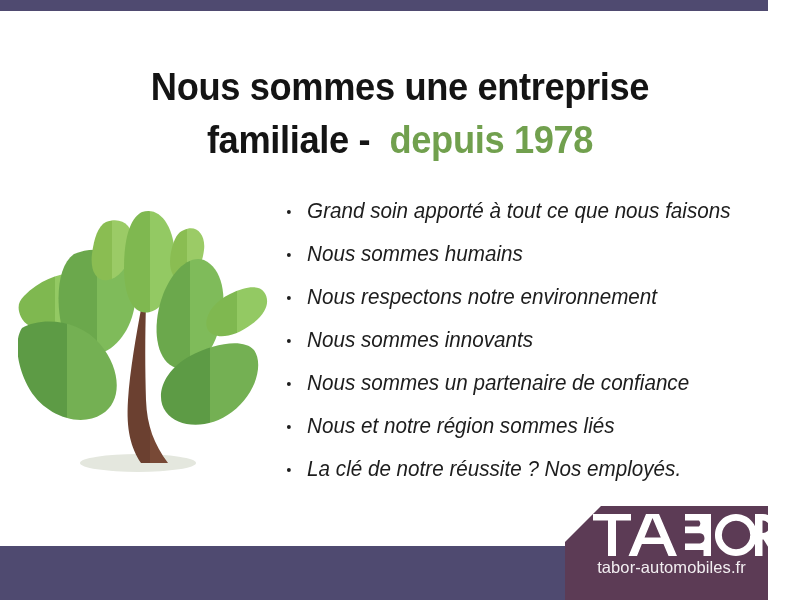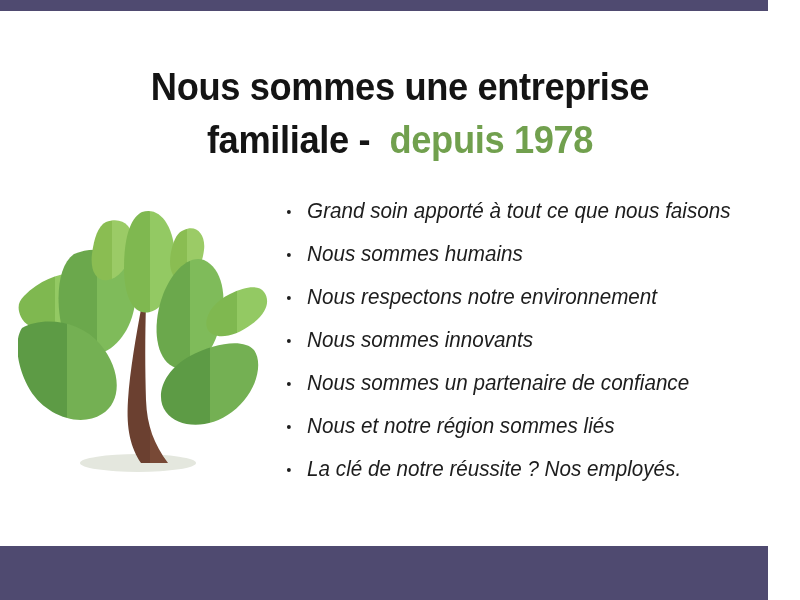--- a/index.html
+++ b/index.html
@@ -225,14 +225,33 @@
     <li><span class="dot"></span><span>Nous sommes humains</span></li>
     <li><span class="dot"></span><span>Nous respectons notre environnement</span></li>
     <li><span class="dot"></span><span>Nous sommes innovants</span></li>
     <li><span class="dot"></span><span>Nous sommes un partenaire de confiance</span></li>
     <li><span class="dot"></span><span>Nous et notre région sommes liés</span></li>
     <li><span class="dot"></span><span>La clé de notre réussite ? Nos employés.</span></li>
   </ul>
 
   <div class="bar-bottom"></div>
 
+  <div class="logo-panel">
+    <div class="logo-mark">
+      <svg viewBox="0 0 190 42" xmlns="http://www.w3.org/2000/svg" aria-hidden="true">
+        <g fill="#ffffff">
+
+          <path d="M0 0 H38 V6.5 H23 V42 H15 V6.5 H0 Z"></path>
+
+          <path d="M53 0 H66 L84 42 H75.5 L70.5 30 H48.5 L51.5 23.5 H67.8 L59.5 4 L44 42 H35.5 Z"></path>
+
+          <path d="M118 0 V42 H110.5 V36 H92 V29.5 H107 A5.2 5.2 0 0 0 107 19.2 H92 V12.6 H106 A4.6 4.6 0 0 0 106 6.5 H92 V0 Z"></path>
+
+          <path d="M143 0 A21 21 0 1 1 142.9 0 Z M143 6.8 A14.2 14.2 0 1 0 143.1 6.8 Z"></path>
+
+          <path d="M170 0 A13.6 13.6 0 0 1 178.6 24.1 L190 42 H181 L170.5 25.6 H169.5 V42 H162 V0 Z M169.5 6.6 V19 H170 A6.2 6.2 0 0 0 170 6.6 Z"></path>
+        </g>
+      </svg>
+    </div>
+    <div class="logo-url">tabor-automobiles.fr</div>
+  </div>
 
 </div>
 
 </body></html>

